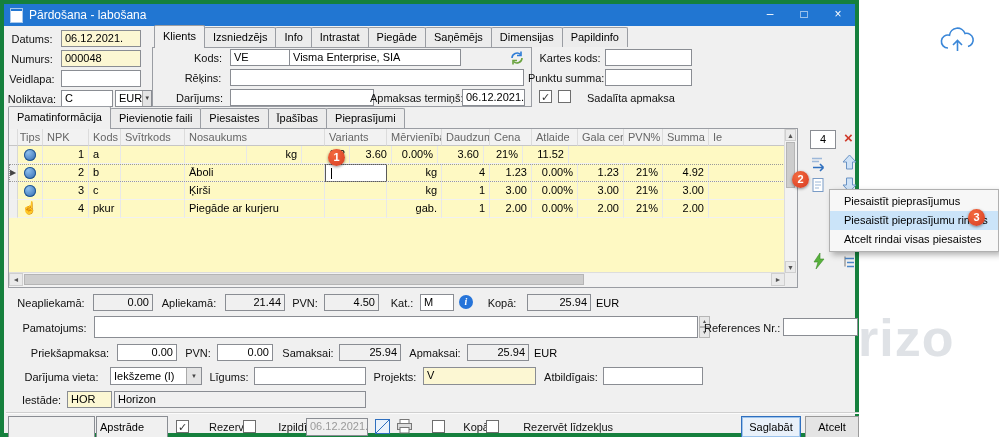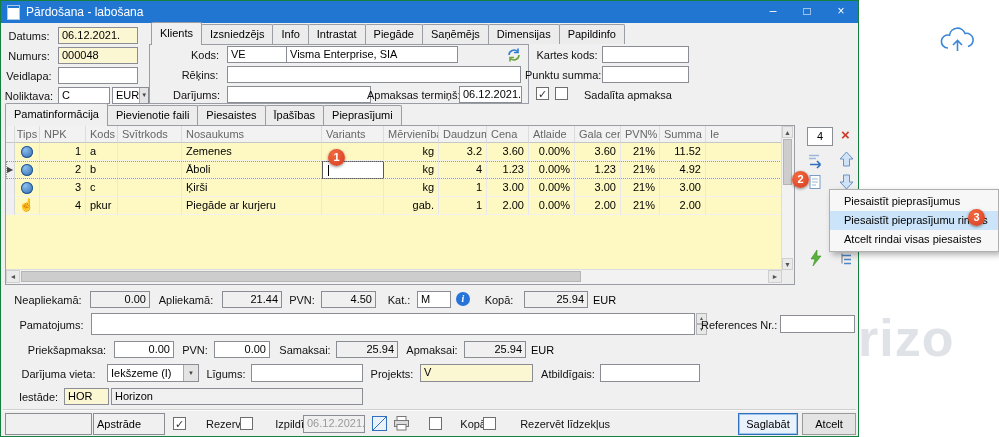--- a/index.html
+++ b/index.html
@@ -2,21 +2,21 @@
 <html><head>
 <meta charset="utf-8">
 <style>
   html,body{margin:0;padding:0}
   body{width:999px;height:437px;position:relative;overflow:hidden;background:#ffffff;
        font-family:"Liberation Sans",sans-serif;font-size:11px;color:#000}
   .abs{position:absolute}
   
   .watermark{position:absolute;left:858px;top:308px;font-size:52px;font-weight:bold;color:#dfe2e6;letter-spacing:1px}
   
-  .window{position:absolute;left:0;top:0;width:859px;height:437px;background:#f0f0f0;border:1px solid #15803d;box-sizing:border-box}
+  .window{position:absolute;left:0;top:0;width:859px;height:437px;background:#f0f0f0;border:4px solid #15803d;box-sizing:border-box}
   .titlebar{position:absolute;left:0;top:0;right:0;height:22px;background:#2176d2;color:#fff;display:flex;align-items:center;font-size:12px}
   .win-icon{width:11px;height:13px;background:#fff;border:1px solid #a9c9ec;margin:0 6px 0 6px;box-shadow:inset 0 2px 0 #2176d2}
   .win-controls{position:absolute;right:0;top:0;height:22px;display:flex}
   .wc{width:34px;height:22px;text-align:center;line-height:20px;font-size:12px;color:#fff}
   
   .lbl{position:absolute;height:13px;line-height:13px;text-align:center;white-space:nowrap;color:#111}
   .lbl.left{text-align:right}
   .fld{position:absolute;background:#fff;border:1px solid #8a8d93;height:17px;line-height:15px;padding:0 3px;white-space:nowrap;overflow:hidden;box-sizing:border-box}
   .fld.r{text-align:right}
   .fld.y{background:#fcf7d3}
@@ -171,21 +171,20 @@
         <div class="tcell w-summa">Summa</div>
         <div class="tcell w-ie">Ie</div>
       </div>
 
       <div class="trow">
         <div class="tcell w-sel"></div>
         <div class="tcell w-tips"><span class="globe"></span></div>
         <div class="tcell w-npk tr">1</div>
         <div class="tcell w-kods">a</div>
         <div class="tcell w-svitr"></div>
-        <div class="tcell w-nosk">Zemenes</div>
         <div class="tcell w-var"></div>
         <div class="tcell w-merv tr">kg</div>
         <div class="tcell w-daudz tr">3.2</div>
         <div class="tcell w-cena tr">3.60</div>
         <div class="tcell w-atl tr">0.00%</div>
         <div class="tcell w-gala tr">3.60</div>
         <div class="tcell w-pvn tr">21%</div>
         <div class="tcell w-summa tr">11.52</div>
         <div class="tcell w-ie"></div>
       </div>

